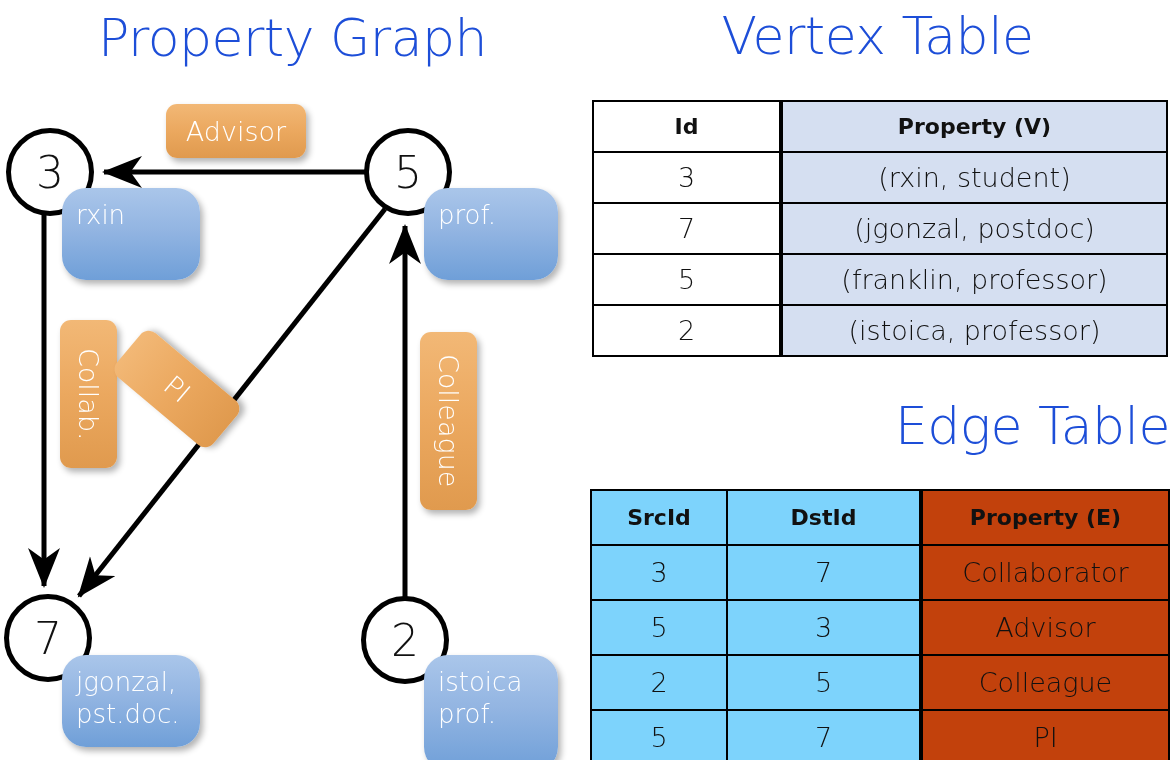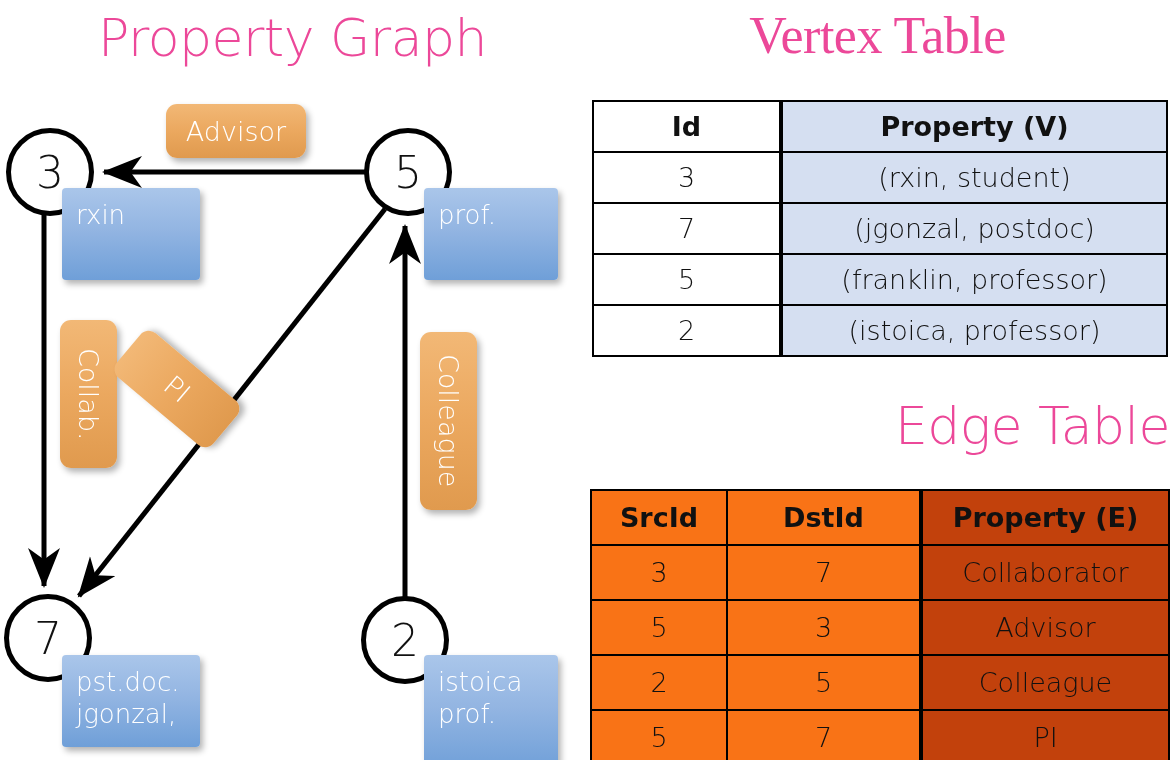--- a/index.html
+++ b/index.html
@@ -14,26 +14,26 @@
     overflow: hidden;
     font-family: "Liberation Sans", sans-serif;
     color: #000;
   }
 
   
   .title {
     position: absolute;
     font-family: "DejaVu Sans", sans-serif;
     font-weight: 300;
-    color: #ec4899;
+    color: #1d4ed8;
     white-space: nowrap;
     letter-spacing: -0.5px;
   }
   #title-property-graph { left: 0; top: 8px; width: 585px; text-align: center; font-size: 52px; }
-  #title-vertex-table  { left: 585px; top: 6px; width: 585px; text-align: center; font-size: 52px; font-family: Liberation Serif, serif; }
+  #title-vertex-table  { left: 585px; top: 6px; width: 585px; text-align: center; font-size: 52px; }
   #title-edge-table    { left: 585px; top: 396px; width: 585px; text-align: right; font-size: 52px; }
 
   
   #graph-panel {
     position: absolute;
     left: 0; top: 0;
     width: 585px; height: 760px;
   }
   #graph-edges {
     position: absolute;
@@ -53,21 +53,21 @@
     justify-content: center;
     font-family: "DejaVu Sans", sans-serif;
     font-weight: 300;
     font-size: 44px;
     color: #111;
     z-index: 6;
   }
 
   .prop-box {
     position: absolute;
-    border-radius: 4px;
+    border-radius: 24px;
     background: linear-gradient(to bottom, #aac6ea 0%, #93b5e2 45%, #6f9fd8 100%);
     box-shadow: 3px 4px 6px rgba(0,0,0,0.30);
     color: #ffffff;
     font-family: "DejaVu Sans", sans-serif;
     font-weight: 300;
     font-size: 26px;
     line-height: 1.22;
     padding: 12px 0 28px 14px;
     box-sizing: border-box;
     z-index: 8;
@@ -103,33 +103,33 @@
   }
   .tbl td, .tbl th {
     border: 2px solid #000;
     text-align: center;
     font-weight: 300;
     color: #111;
     padding: 0;
   }
   .tbl th {
     font-weight: 700;
-    font-size: 27px;
+    font-size: 22px;
   }
   .tbl td { font-size: 27px; }
 
   #vertex-table { left: 592px; top: 100px; width: 574px; }
   #vertex-table th, #vertex-table td { height: 49px; }
   #vertex-table .c-prop { background: #d5dff1; }
   #vertex-table .c-id   { background: #ffffff; }
 
   #edge-table { left: 590px; top: 489px; width: 578px; }
   #edge-table th, #edge-table td { height: 53px; }
   #edge-table .c-prop { background: #c2410c; }
-  #edge-table .c-id   { background: #f97316; }
+  #edge-table .c-id   { background: #7dd3fc; }
 
   
   .sep-left { border-left-width: 4px !important; margin-top: 8px; }
 </style>
 </head>
 <body>
 
 <div class="title" id="title-property-graph">Property Graph</div>
 <div class="title" id="title-vertex-table">Vertex Table</div>
 <div class="title" id="title-edge-table">Edge Table</div>
@@ -159,22 +159,22 @@
 
   <div class="prop-box" style="left:62px; top:188px; width:138px; height:92px;">
     <div>rxin</div>
   </div>
 
   <div class="prop-box" style="left:424px; top:188px; width:134px; height:92px;">
     <div>prof.</div>
   </div>
 
   <div class="prop-box" style="left:62px; top:655px; width:138px; height:92px;">
+    <div>jgonzal,</div>
     <div>pst.doc.</div>
-    <div>jgonzal,</div>
   </div>
 
   <div class="prop-box" style="left:424px; top:655px; width:134px; height:116px;">
     <div>istoica</div>
     <div>prof.</div>
   </div>
 
   <div class="label-box" style="left:166px; top:104px; width:140px; height:54px;">
     <span>Advisor</span>
   </div>

